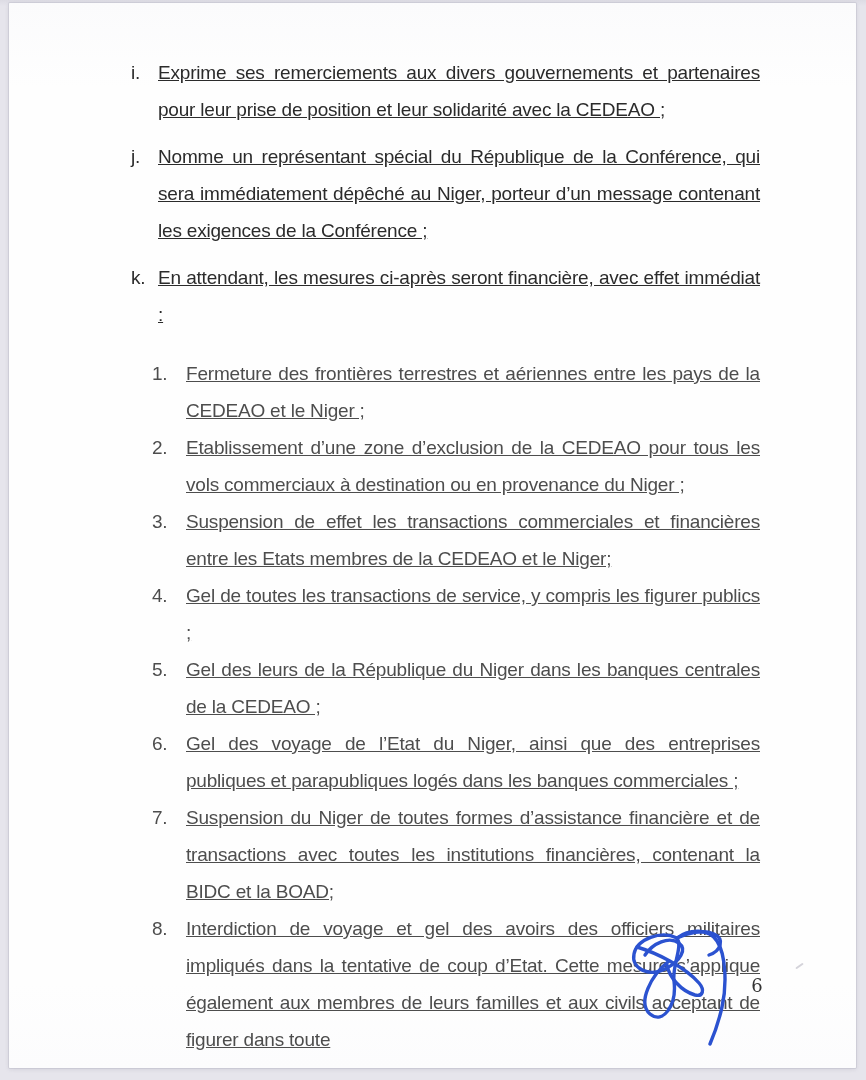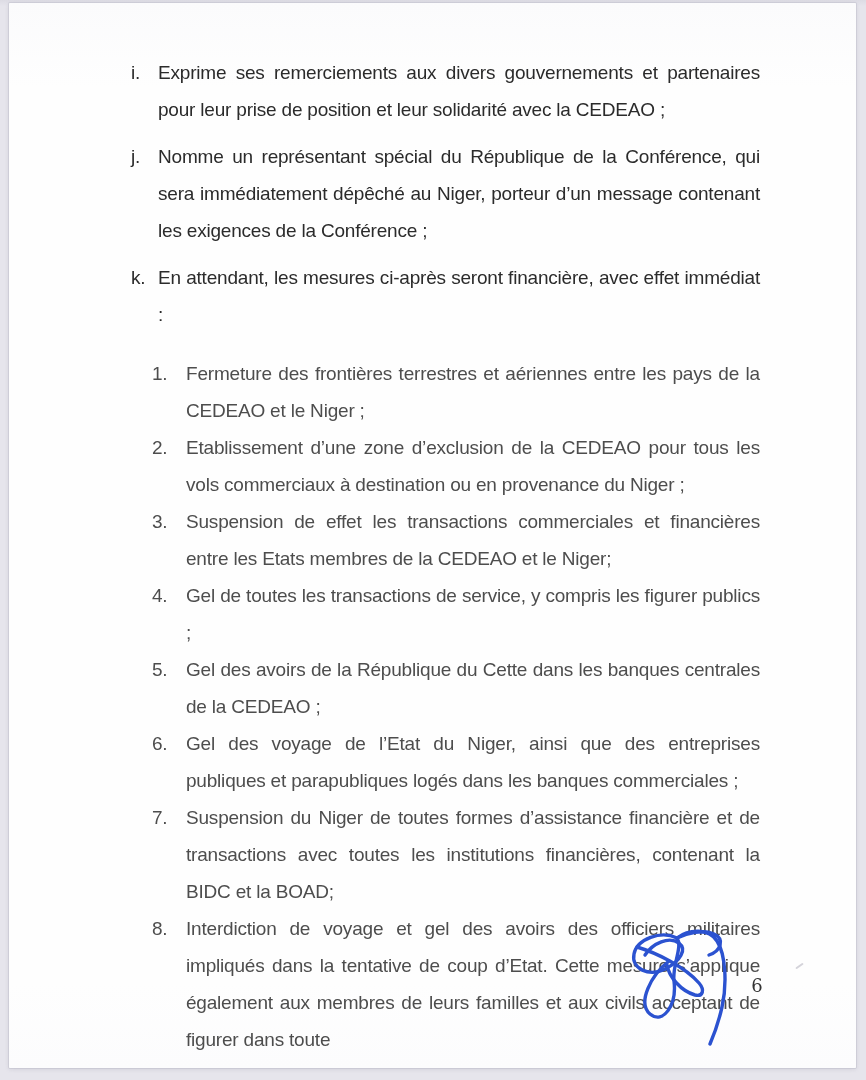--- a/index.html
+++ b/index.html
@@ -27,33 +27,33 @@
   .letters {
     margin: 51px 96px 0 122px;
     font-size: 19px;
     line-height: 37px;
     letter-spacing: -0.2px;
     color: #2b2b2b;
   }
   .letter-item { display: flex; }
   .letter-item + .letter-item { margin-top: 10px; }
   .letter-item .marker { flex: 0 0 27px; }
-  .letter-item .text { flex: 1; text-align: justify; }
+  .letter-item .text { flex: 1; text-align: justify; text-decoration: underline; }
 
   
   .numbers {
     margin: 22px 96px 0 143px;
     font-size: 19px;
     line-height: 37px;
     letter-spacing: -0.2px;
     color: #4d4d4d;
   }
   .num-item { display: flex; }
   .num-item .marker { flex: 0 0 34px; }
-  .num-item .text { flex: 1; text-align: justify; }
+  .num-item .text { flex: 1; text-align: justify; text-decoration: underline; }
 
   .signature-svg {
     position: absolute;
     left: 606px; top: 918px;
     width: 130px; height: 132px;
     overflow: visible;
   }
   .signature-svg path {
     fill: none;
     stroke-width: 3.4;
@@ -114,21 +114,21 @@
       <div class="num-item">
         <span class="marker">3.</span>
         <span class="text">Suspension de effet les transactions commerciales et financières entre les Etats membres de la CEDEAO et le Niger;</span>
       </div>
       <div class="num-item">
         <span class="marker">4.</span>
         <span class="text">Gel de toutes les transactions de service, y compris les figurer publics ;</span>
       </div>
       <div class="num-item">
         <span class="marker">5.</span>
-        <span class="text">Gel des avoirs de la République du Cette dans les banques centrales de la CEDEAO ;</span>
+        <span class="text">Gel des leurs de la République du Niger dans les banques centrales de la CEDEAO ;</span>
       </div>
       <div class="num-item">
         <span class="marker">6.</span>
         <span class="text">Gel des voyage de l’Etat du Niger, ainsi que des entreprises publiques et parapubliques logés dans les banques commerciales ;</span>
       </div>
       <div class="num-item">
         <span class="marker">7.</span>
         <span class="text">Suspension du Niger de toutes formes d’assistance financière et de transactions avec toutes les institutions financières, contenant la BIDC et la BOAD;</span>
       </div>
       <div class="num-item">

